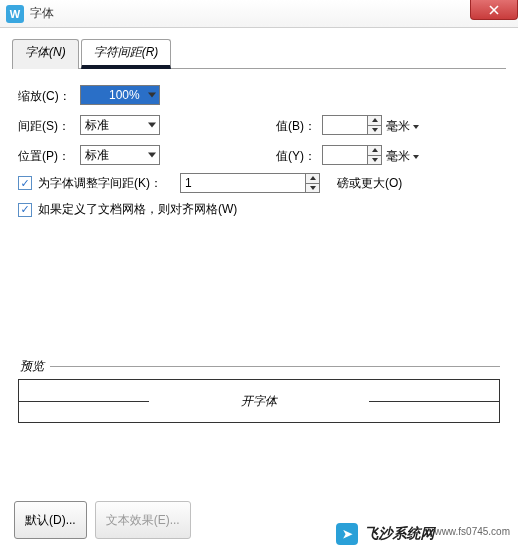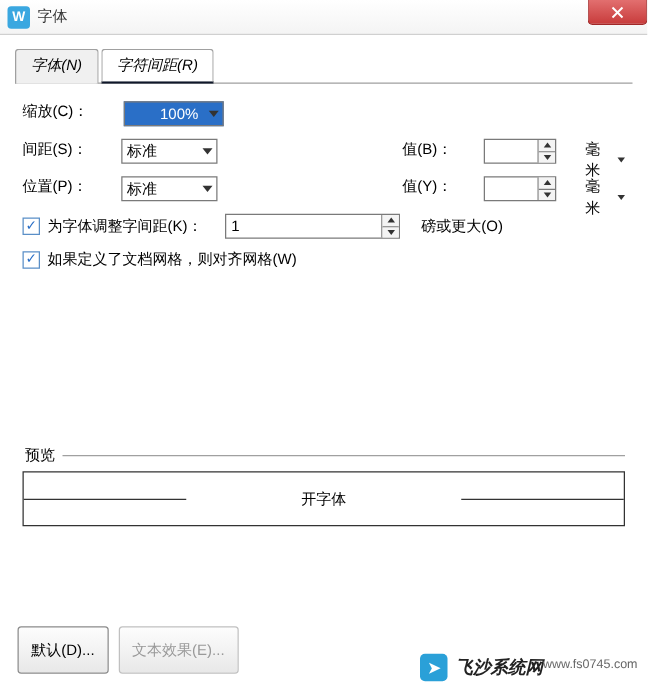--- a/index.html
+++ b/index.html
@@ -69,31 +69,30 @@
   background: #f0f0f0;
   margin-right: 2px;
   cursor: pointer;
   border-top-left-radius: 3px;
   border-top-right-radius: 3px;
   position: relative;
   top: 1px;
 }
 .tab.active {
   background: #fff;
-  border-bottom: 2px solid #0f172a;
+  border-bottom: 4px solid #0f172a;
 }
 .form-area {
   padding: 0 6px;
 }
 .row {
   display: flex;
-  align-items: flex-start;
+  align-items: flex-end;
   margin-bottom: 8px;
   height: 22px;
-  gap: 19px;
 }
 .lbl { width: 62px; text-align: left; }
 .combo {
   width: 80px;
   height: 20px;
   border: 1px solid #7a7a7a;
   background: #fff;
   display: flex;
   align-items: center;
   padding: 0 4px;
@@ -182,20 +181,21 @@
   cursor: pointer;
   color: #2a6fc7;
   font-size: 11px;
   line-height: 1;
 }
 .spin.wide { width: 140px; margin-left: 18px; }
 .after-spin { margin-left: 17px; }
 .preview-area {
   margin-top: 148px;
   position: relative;
+  font-style: italic;
 }
 .fieldset-label {
   position: absolute;
   top: -8px;
   left: 0;
   background: #fff;
   padding: 0 2px;
 }
 .fieldset-line {
   border-top: 1px solid #a0a0a0;

